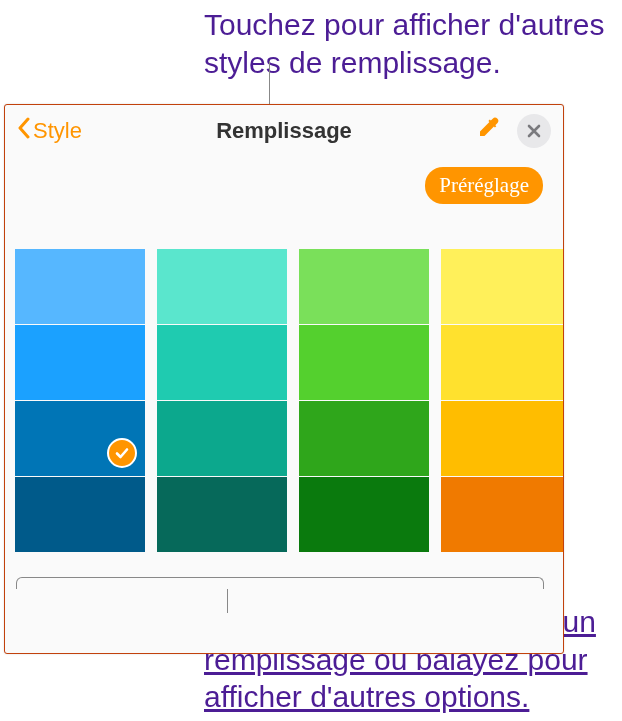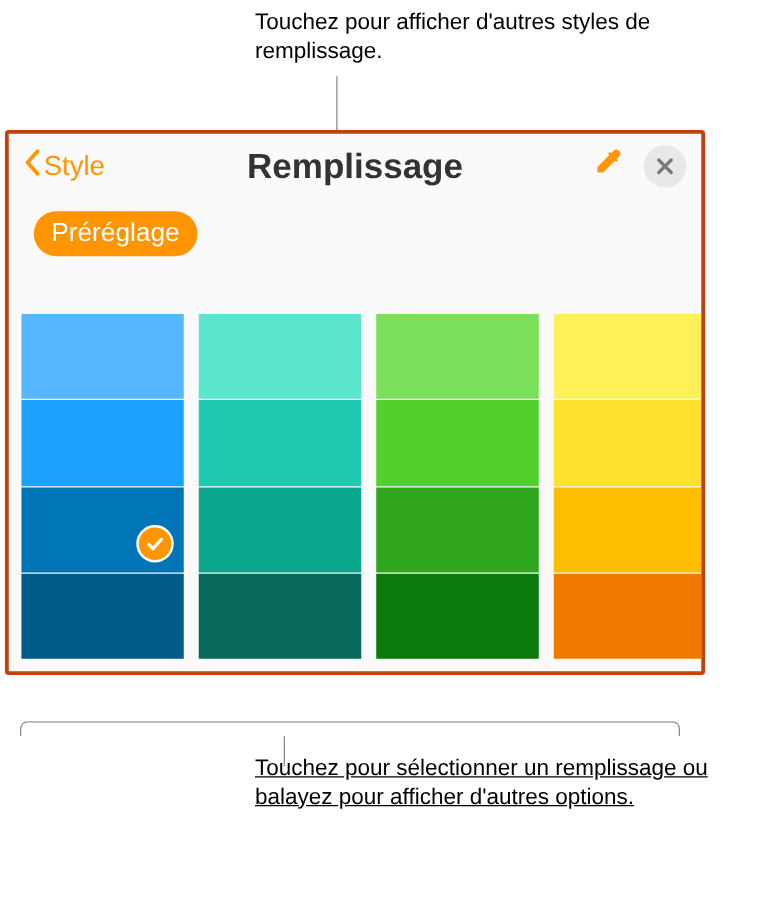--- a/index.html
+++ b/index.html
@@ -5,23 +5,23 @@
   * { box-sizing: border-box; margin: 0; padding: 0; }
   body {
     font-family: -apple-system, "Helvetica Neue", Helvetica, Arial, sans-serif;
     background: #fff;
     width: 622px;
     height: 721px;
     position: relative;
   }
   .callout {
     position: absolute;
-    font-size: 18px;
+    font-size: 30px;
     line-height: 1.25;
-    color: #000000;
+    color: #4c1d95;
   }
   .callout-top { left: 204px; top: 6px; width: 410px; }
   .callout-bottom { left: 204px; top: 603px; width: 410px; text-decoration: underline; }
   .bracket-top {
     position: absolute;
     left: 16px; top: 166px; width: 506px; height: 12px;
     border-left: 1px solid #888;
     border-right: 1px solid #888;
     border-bottom: 1px solid #888;
     border-bottom-left-radius: 6px;
@@ -41,22 +41,22 @@
     border-top-right-radius: 6px;
   }
   .bracket-bottom::after{
     content:"";
     position:absolute; left:40%; bottom:-24px; width:1px; height:24px; background:#888;
   }
 
   .panel {
     position: absolute;
     left: 4px; top: 104px;
-    width: 560px; height: 436px;
-    border: 3px solid #c2410c;
+    width: 560px; height: 550px;
+    border: 1px solid #c2410c;
     border-radius: 3px;
     background: #fafafa;
     overflow: hidden;
     box-shadow: 0 0 2px rgba(0,0,0,0.15);
   }
   .header {
     position: relative;
     height: 52px;
     display: flex;
     align-items: center;
@@ -66,40 +66,41 @@
     display: flex; align-items: center;
     color: #ff9500;
     font-size: 22px;
     font-weight: 400;
     cursor: pointer;
   }
   .back svg { margin-right: 2px; }
   .title {
     position: absolute; left: 0; right: 0;
     text-align: center;
-    font-size: 28px;
+    font-size: 22px;
     font-weight: 600;
     color: #333;
     pointer-events: none;
   }
   .header-right {
     position: absolute; right: 12px; top: 0; height: 100%;
     display: flex; align-items: center; gap: 14px;
   }
   .eyedrop { color:#ff9500; cursor:pointer; }
   .close-btn {
     width: 34px; height: 34px; border-radius: 50%;
     background: #e8e8ea; display:flex; align-items:center; justify-content:center;
     cursor:pointer;
   }
 
   .tabs {
-    display:flex; align-items:center; justify-content:space-between;
+    display:flex; align-items:center; justify-content:flex-end;
     padding: 6px 20px 14px 20px;
     margin-top: 4px;
+    font-family: Liberation Serif, serif;
   }
   .tab {
     font-size: 21px;
     color: #ff9500;
     padding: 6px 14px;
     border-radius: 18px;
     cursor: pointer;
   }
   .tab.active {
     background: #ff9500;

